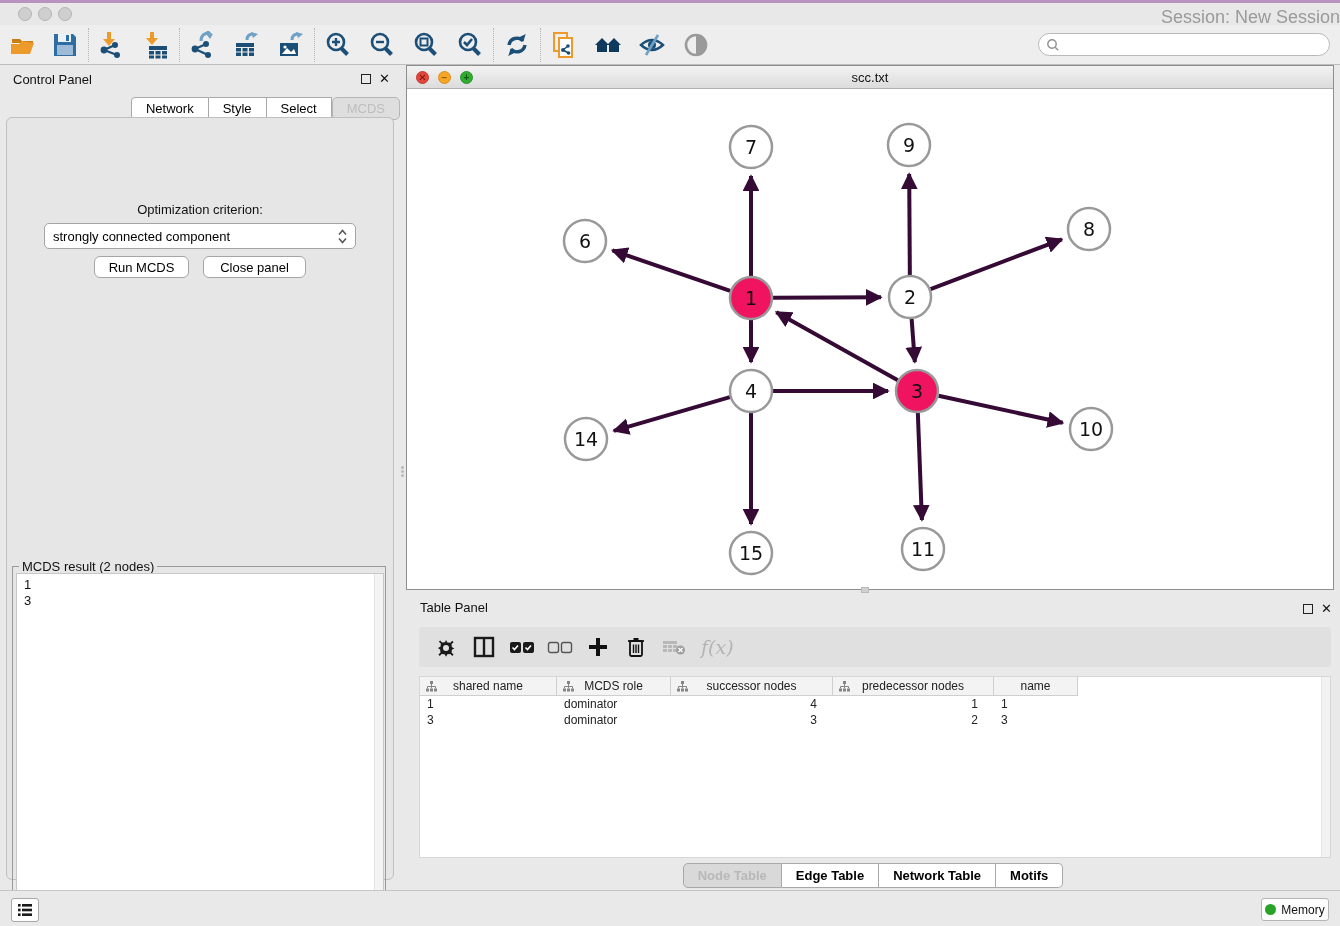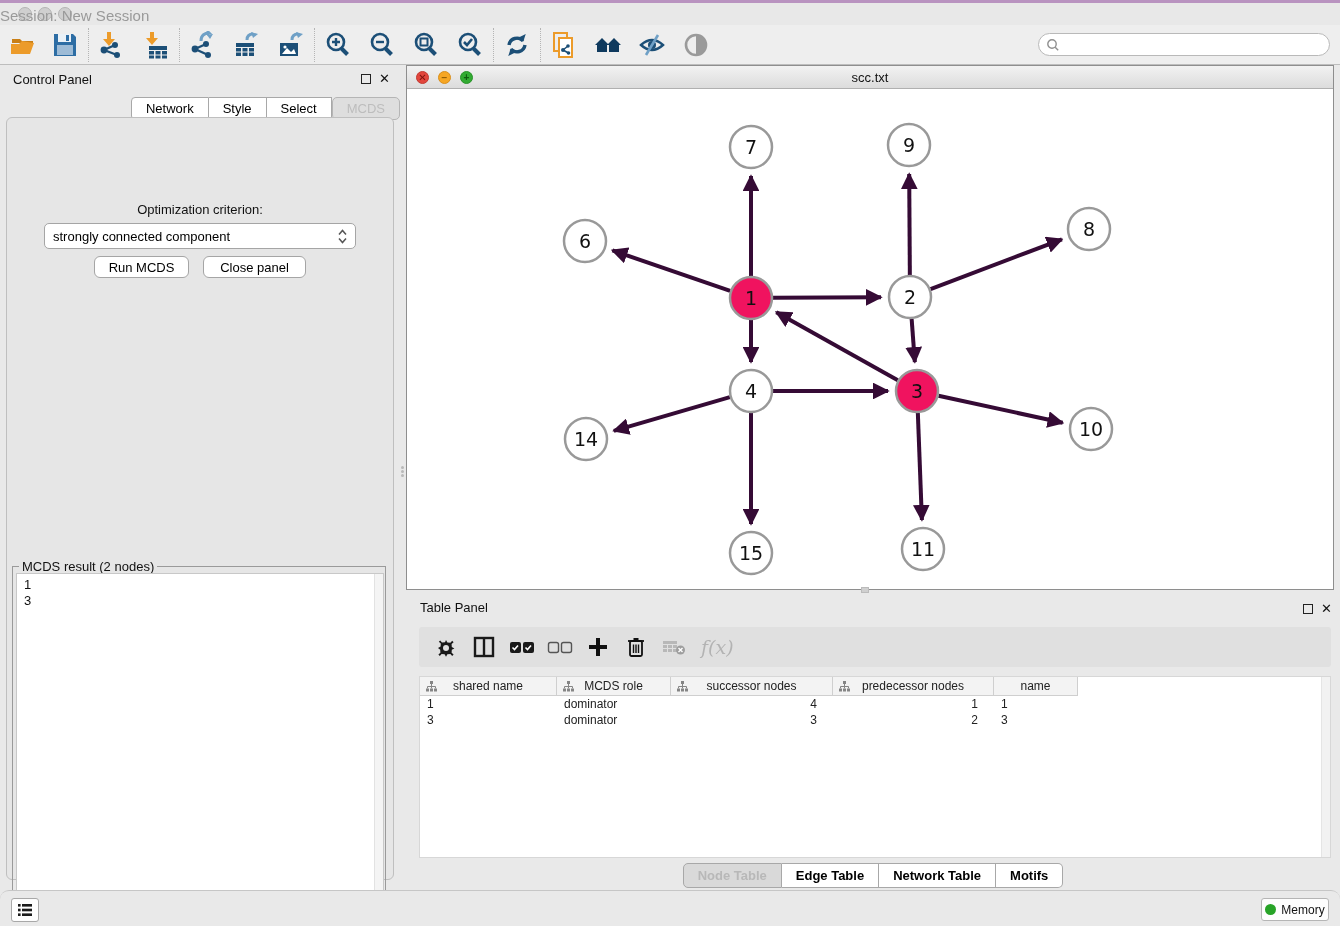--- a/index.html
+++ b/index.html
@@ -4,21 +4,21 @@
 <style>
   * { margin:0; padding:0; box-sizing:border-box; }
   html,body { width:1340px; height:926px; }
   body { font-family:"Liberation Sans","DejaVu Sans",sans-serif; background:#e9e9e9; position:relative; overflow:hidden; }
   #app { position:absolute; inset:0; }
 
   
   .top-accent { position:absolute; left:0; top:0; width:1340px; height:3px; background:#b993c0; }
   .titlebar { position:absolute; left:0; top:3px; width:1340px; height:22px; background:#e8e8e8; }
   .traffic-dim { position:absolute; top:4px; width:14px; height:14px; border-radius:50%; background:#cfcfcf; border:1px solid #b4b4b4; }
-  .win-title { position:absolute; top:4px; left:0; width:100%; text-align:left; font-size:15px; color:#9a9a9a; }
+  .win-title { position:absolute; top:4px; left:0; width:100%; text-align:right; font-size:18px; color:#9a9a9a; }
   .toolbar { position:absolute; left:0; top:25px; width:1340px; height:40px; background:#eeeeee; border-bottom:1px solid #bdbdbd; display:flex; align-items:center; }
   .tb-icon { width:30px; height:30px; display:flex; align-items:center; justify-content:center; flex:0 0 auto; }
   .tb-sep { width:1px; height:34px; border-left:1px dotted #b5b5b5; margin:0 8px; flex:0 0 auto; }
   .search-wrap { position:absolute; right:10px; top:8px; width:292px; height:23px; background:#fff; border:1px solid #b9b9b9; border-radius:12px; display:flex; align-items:center; padding-left:7px; }
   .search-wrap input { border:none; outline:none; flex:1; height:18px; font-size:12px; background:transparent; }
 
   
   .control-panel { position:absolute; left:0; top:65px; width:400px; height:823px; }
   .cp-header { position:absolute; left:0; top:0; width:100%; height:28px; }
   .cp-title { position:absolute; left:13px; top:7px; font-size:13px; color:#111; }
@@ -69,21 +69,21 @@
   .tp-row { display:flex; height:16px; font-size:12px; color:#222; }
   .td-cell { overflow:hidden; white-space:nowrap; }
   .tp-scroll { position:absolute; right:0; top:0; width:9px; height:100%; background:#f2f2f2; border-left:1px solid #e5e5e5; }
   .tp-tabs { position:absolute; left:0; top:268px; width:934px; display:flex; justify-content:center;font-weight:bold; }
   .tp-tab { font-size:13px; padding:4px 14px; background:#fff; border:1px solid #a8a8a8; border-left:none; color:#000; }
   .tp-tab:first-child { border-left:1px solid #a8a8a8; border-radius:5px 0 0 5px; }
   .tp-tab:last-child { border-radius:0 5px 5px 0; }
   .tp-tab.active { background:#d9d9d9; color:#b8b8b8; }
 
   
-  .statusbar { position:absolute; left:0; top:890px; width:1340px; height:36px; background:#e9e9e9; border-top:1px solid #c6c6c6;border-radius:9px; }
+  .statusbar { position:absolute; left:0; top:890px; width:1340px; height:36px; background:#e9e9e9; border-top:1px solid #c6c6c6; }
   .list-btn { position:absolute; left:11px; top:7px; width:28px; height:24px; background:#fdfdfd; border:1px solid #a8a8a8; border-radius:3px; display:flex; align-items:center; justify-content:center; }
   .memory-btn { position:absolute; right:11px; top:7px; width:68px; height:23px; background:#fdfdfd; border:1px solid #b5b5b5; border-radius:3px; display:flex; align-items:center; justify-content:center; gap:5px; font-size:12px; color:#111; }
   .mem-dot { width:11px; height:11px; border-radius:50%; background:#27a327; }
 </style>
 </head>
 <body>
 
 <div id="app">
 
   <div class="top-accent"></div>

